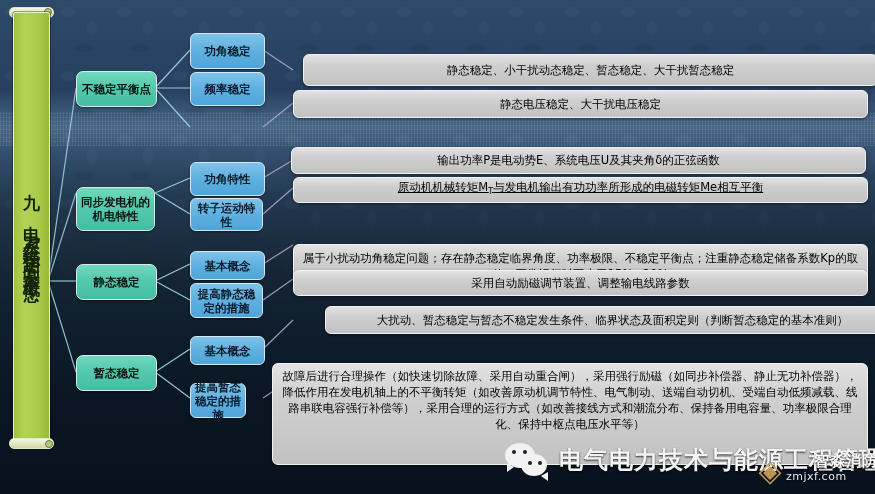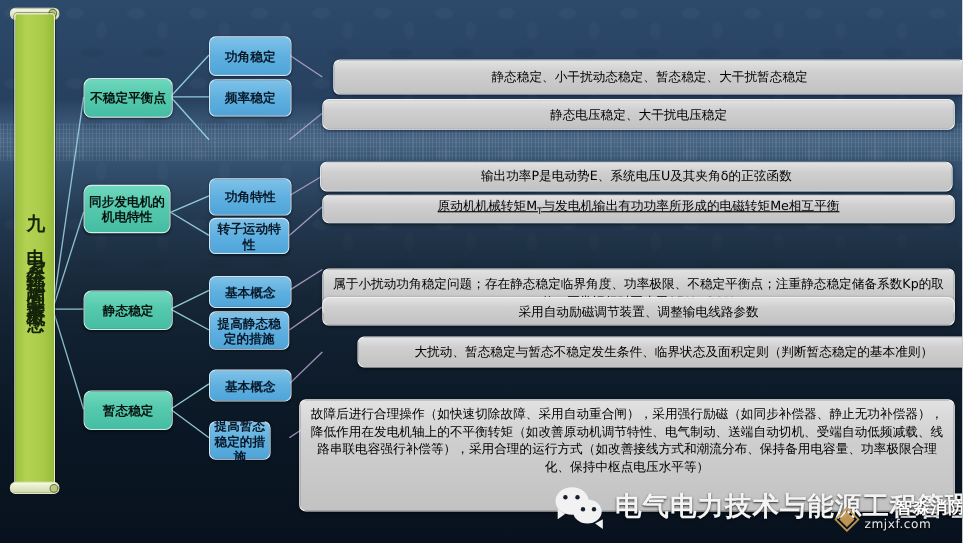--- a/index.html
+++ b/index.html
@@ -174,21 +174,21 @@
   <div class="banner">
     <div class="banner-text">九 电力系统稳定的基本概念</div>
   </div>
   <div class="banner-cap bottom">
     <div class="cap-dot" style="left:35px;top:1px;"></div>
   </div>
 
   <div class="teal" style="left:76px;top:71px;width:79px;height:34px;">
     <span>不稳定平衡点</span>
   </div>
-  <div class="teal" style="left:76px;top:168px;width:79px;height:44px;padding:0 4px;box-sizing:border-box;">
+  <div class="teal" style="left:76px;top:187px;width:79px;height:44px;padding:0 4px;box-sizing:border-box;">
     <span>同步发电机的机电特性</span>
   </div>
   <div class="teal" style="left:76px;top:264px;width:79px;height:34px;">
     <span>静态稳定</span>
   </div>
   <div class="teal" style="left:76px;top:355px;width:79px;height:34px;">
     <span>暂态稳定</span>
   </div>
 
   <div class="blue" style="left:190px;top:33px;width:73px;height:34px;">

